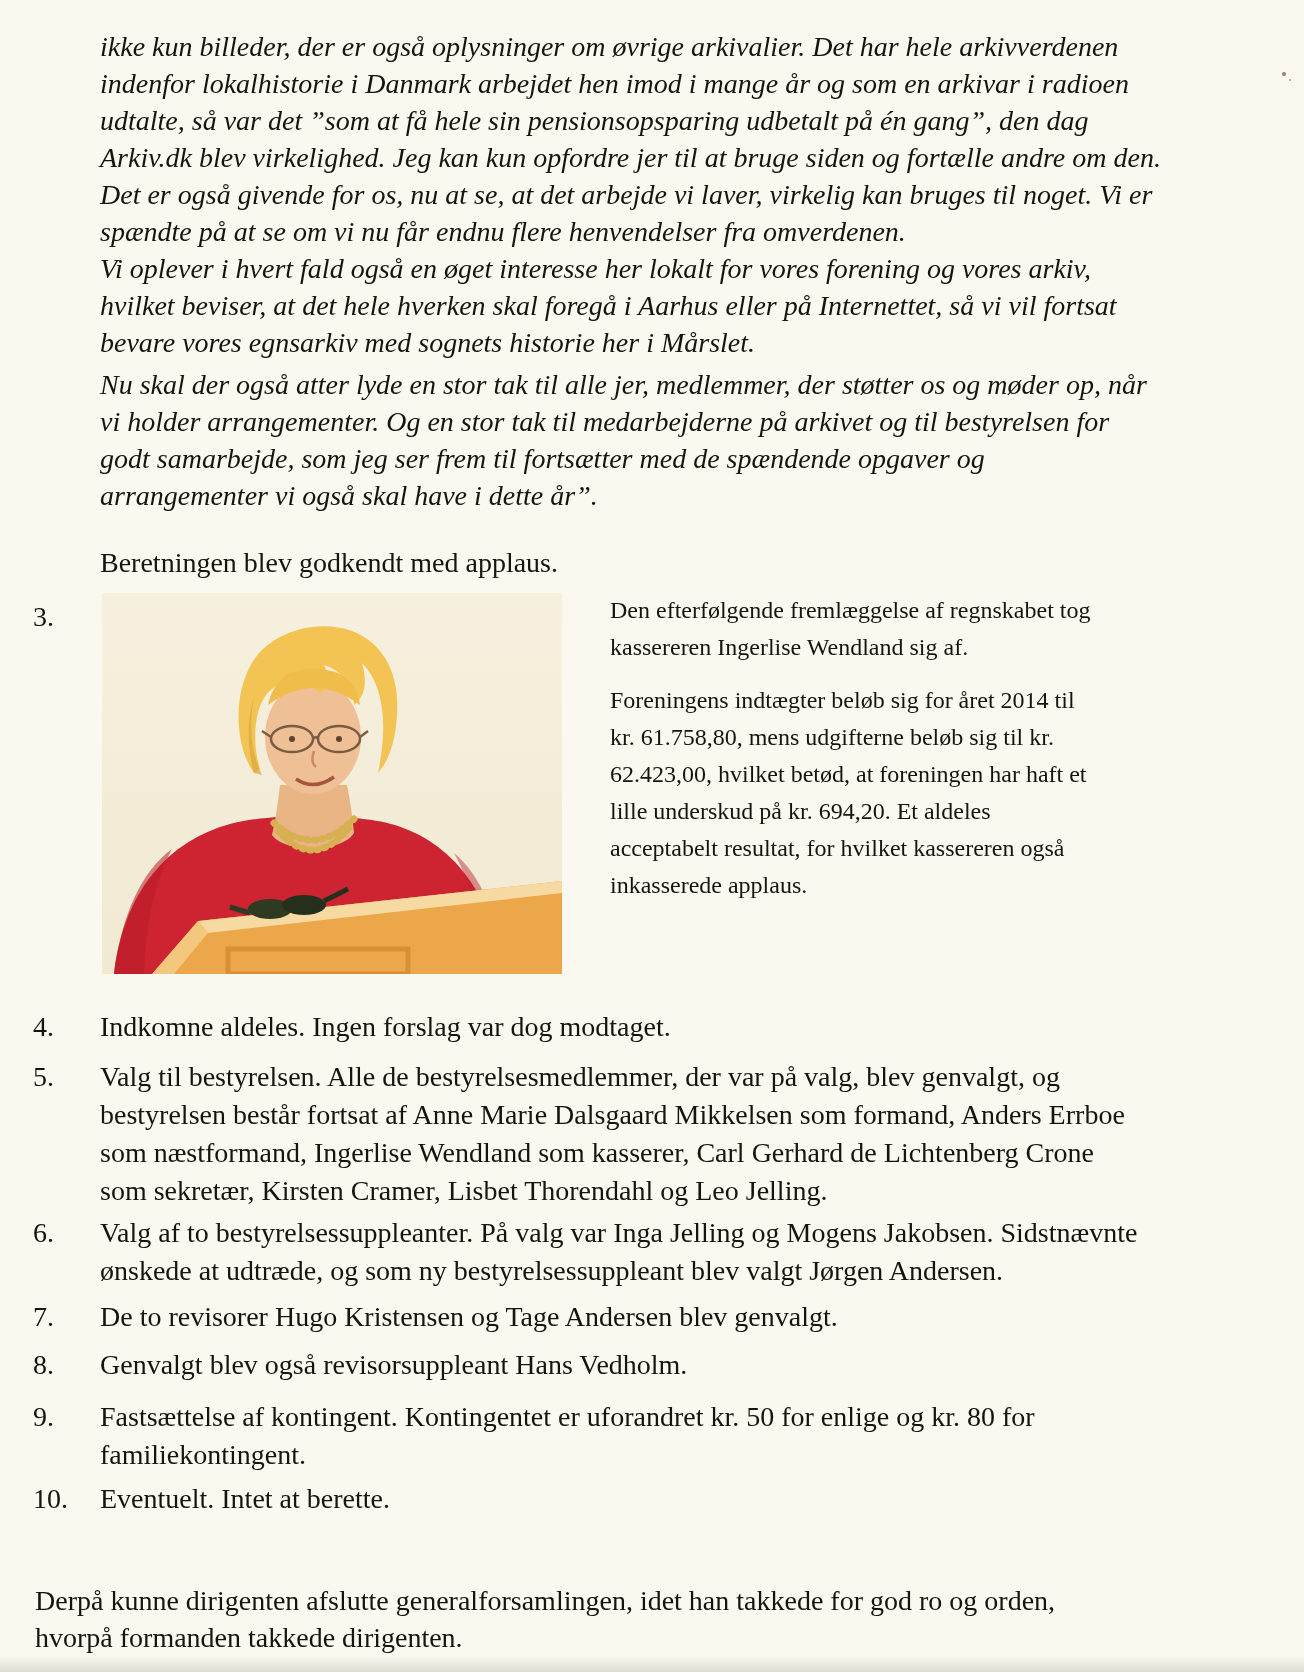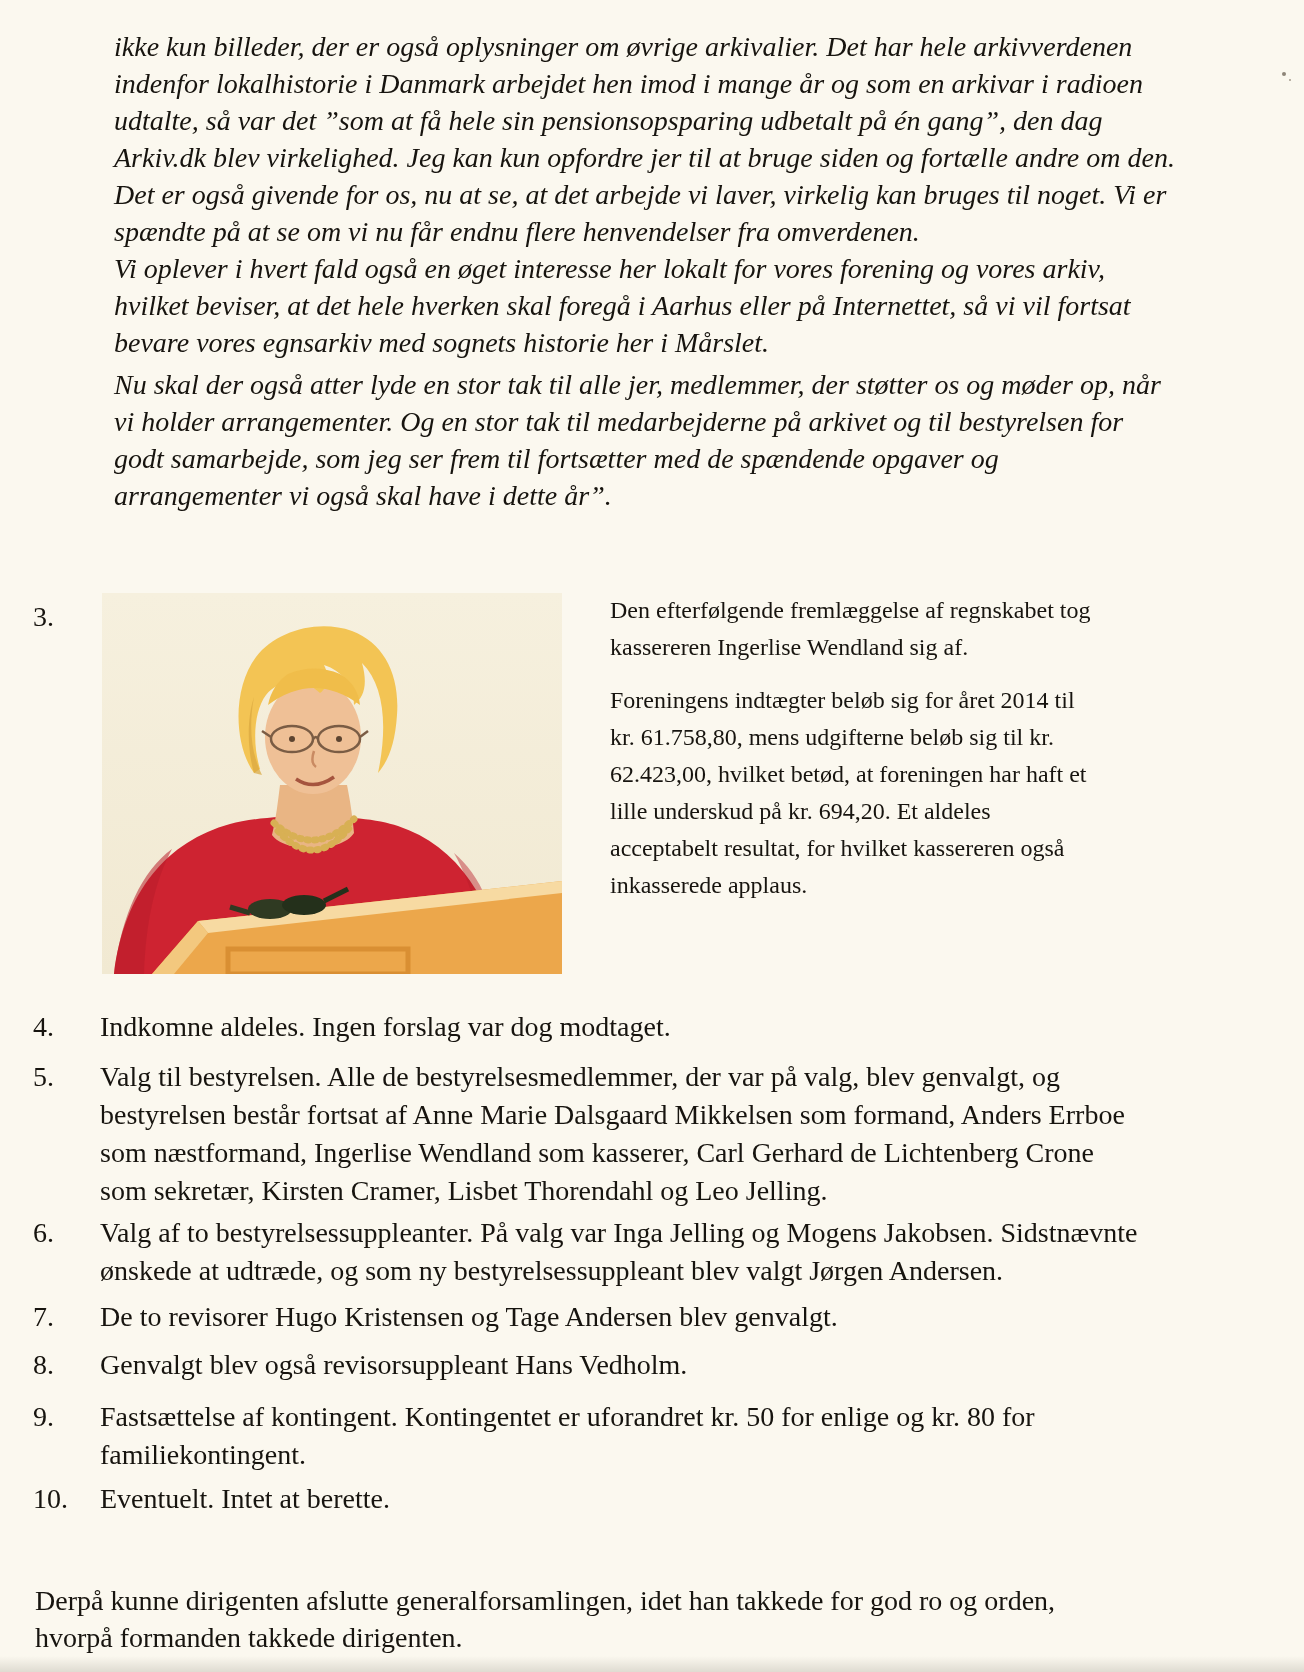--- a/index.html
+++ b/index.html
@@ -12,21 +12,21 @@
     color:#17140f;
     overflow:hidden;
   }
   .para {
     position:absolute;
     margin:0;
     white-space:pre;
     font-size:28px;
     line-height:37px;
   }
-  .ital { font-style:italic; left:100px;margin-left:14px; }
+  .ital { font-style:italic; left:100px; }
   .intro   { top:28px; }
   .thanks  { top:366px; }
   .approval{ top:544px; left:100px; }
   .closing { top:1582px; left:35px; }
 
   .item { position:absolute; left:0; width:1304px; }
   .num {
     position:absolute; left:33px; top:0;
     font-size:28px; line-height:38px;
   }
@@ -79,20 +79,21 @@
 spændte på at se om vi nu får endnu flere henvendelser fra omverdenen.
 Vi oplever i hvert fald også en øget interesse her lokalt for vores forening og vores arkiv,
 hvilket beviser, at det hele hverken skal foregå i Aarhus eller på Internettet, så vi vil fortsat
 bevare vores egnsarkiv med sognets historie her i Mårslet.</p>
 
   <p class="para ital thanks">Nu skal der også atter lyde en stor tak til alle jer, medlemmer, der støtter os og møder op, når
 vi holder arrangementer. Og en stor tak til medarbejderne på arkivet og til bestyrelsen for
 godt samarbejde, som jeg ser frem til fortsætter med de spændende opgaver og
 arrangementer vi også skal have i dette år”.</p>
 
+  <p class="para approval">Beretningen blev godkendt med applaus.</p>
 
   <div class="item i3">
     <span class="num">3.</span>
   </div>
 
   <figure class="photo">
     <svg viewBox="0 0 460 381" xmlns="http://www.w3.org/2000/svg">
       <defs>
         <linearGradient id="wall" x1="0" y1="0" x2="0" y2="1">
           <stop offset="0" stop-color="#f6f0de"></stop>

